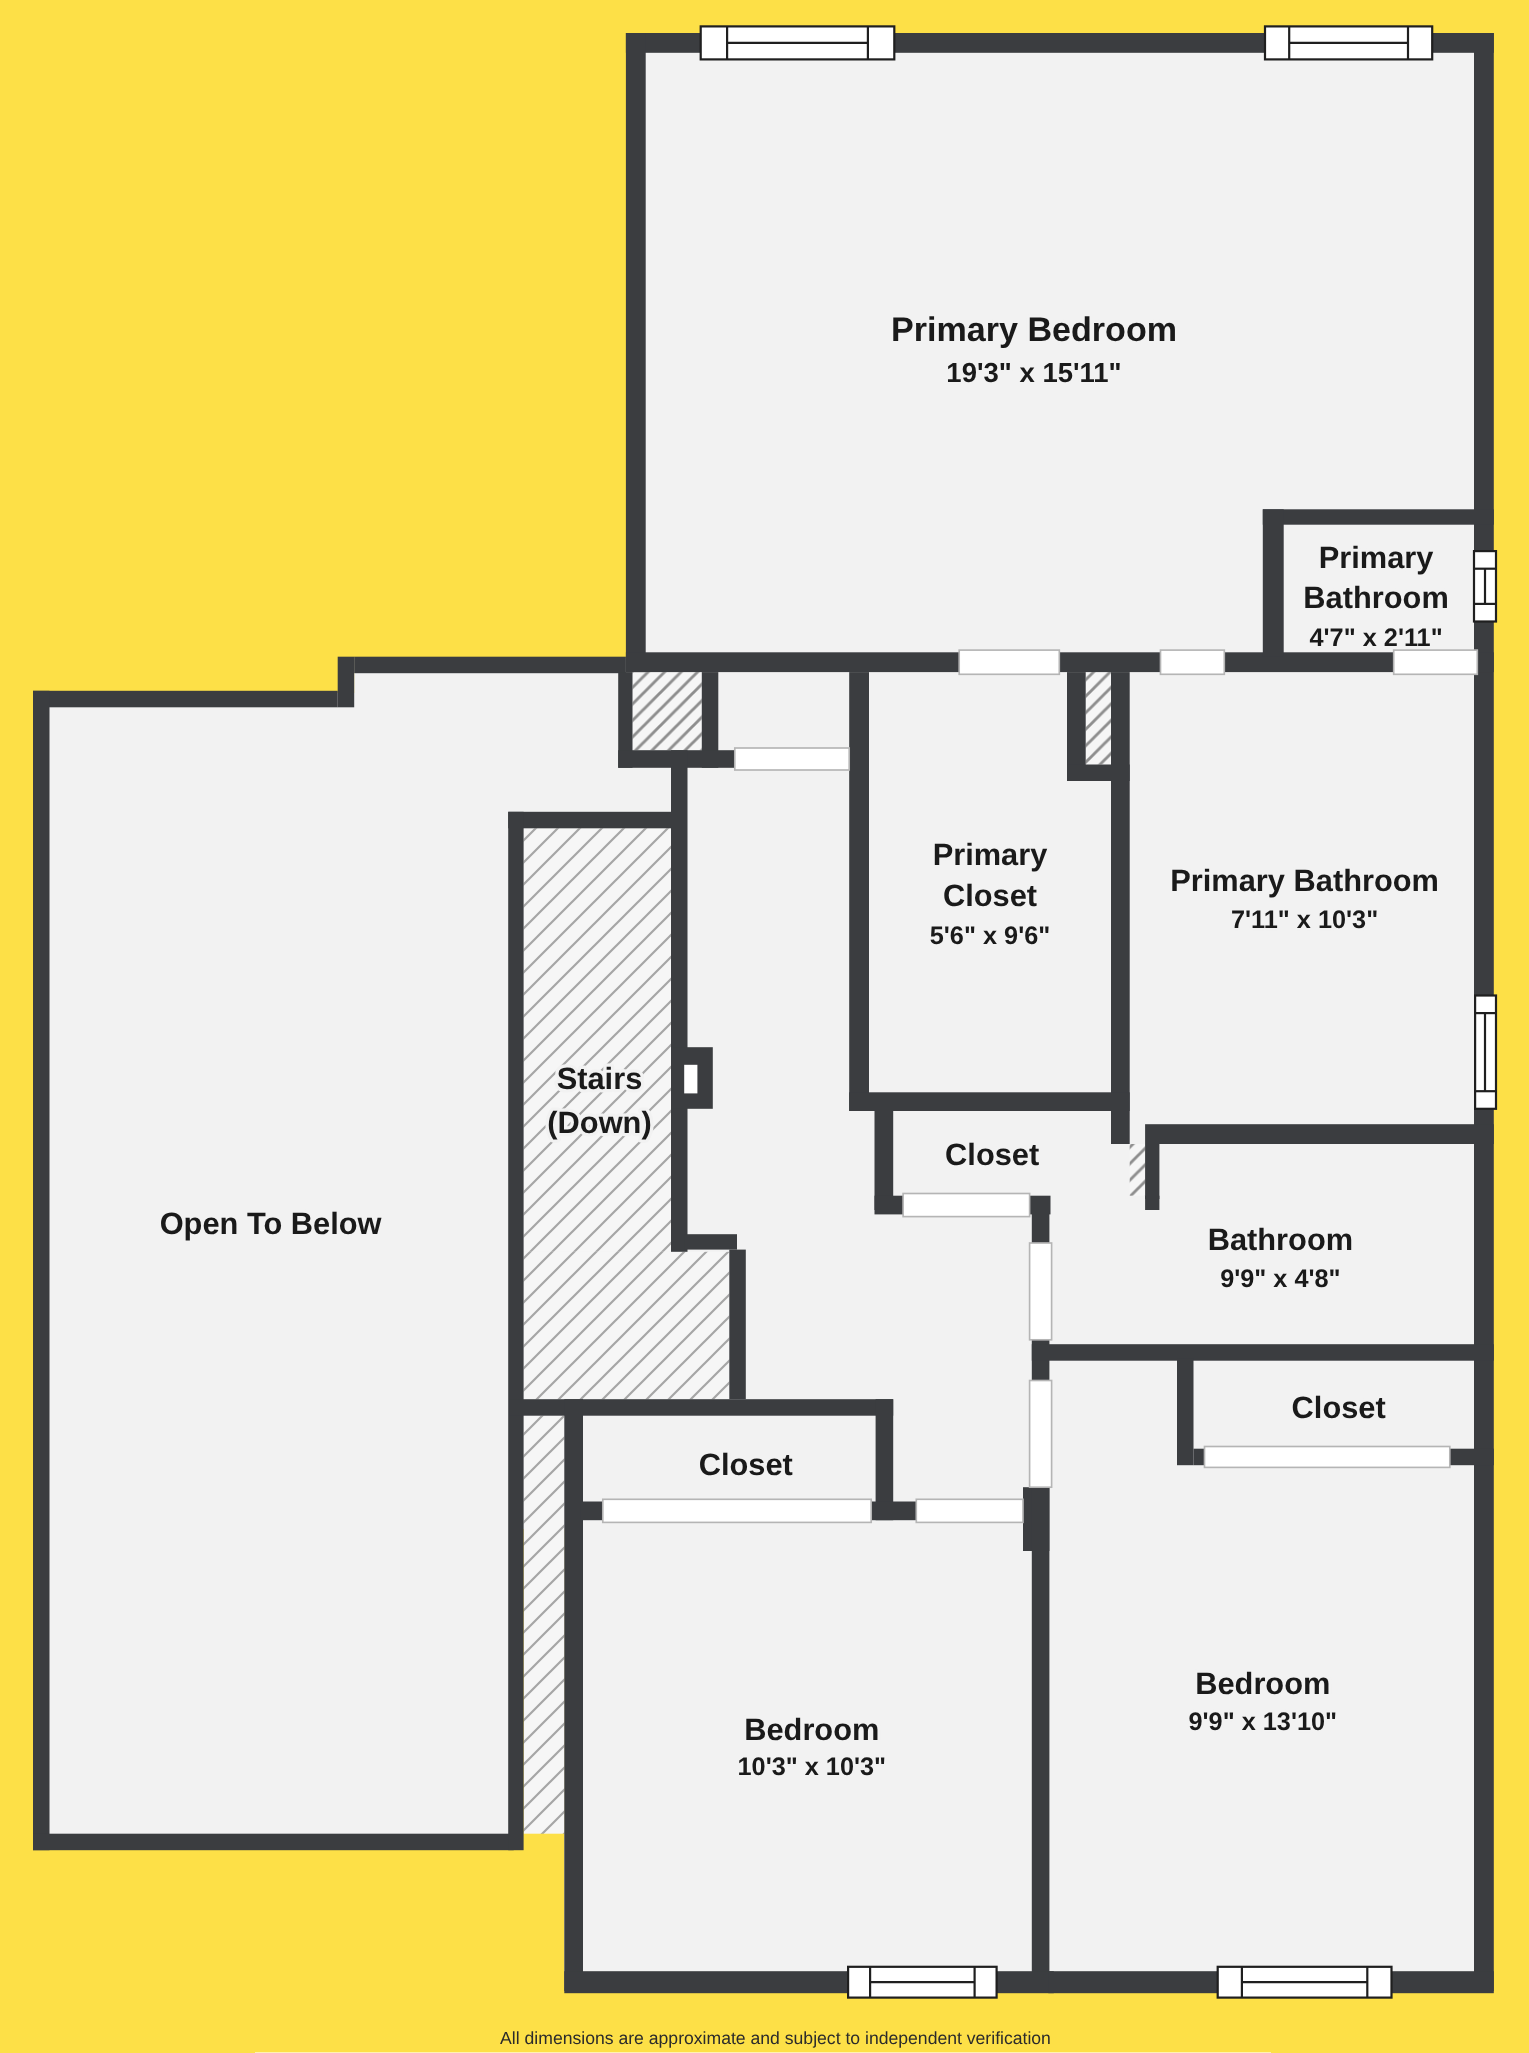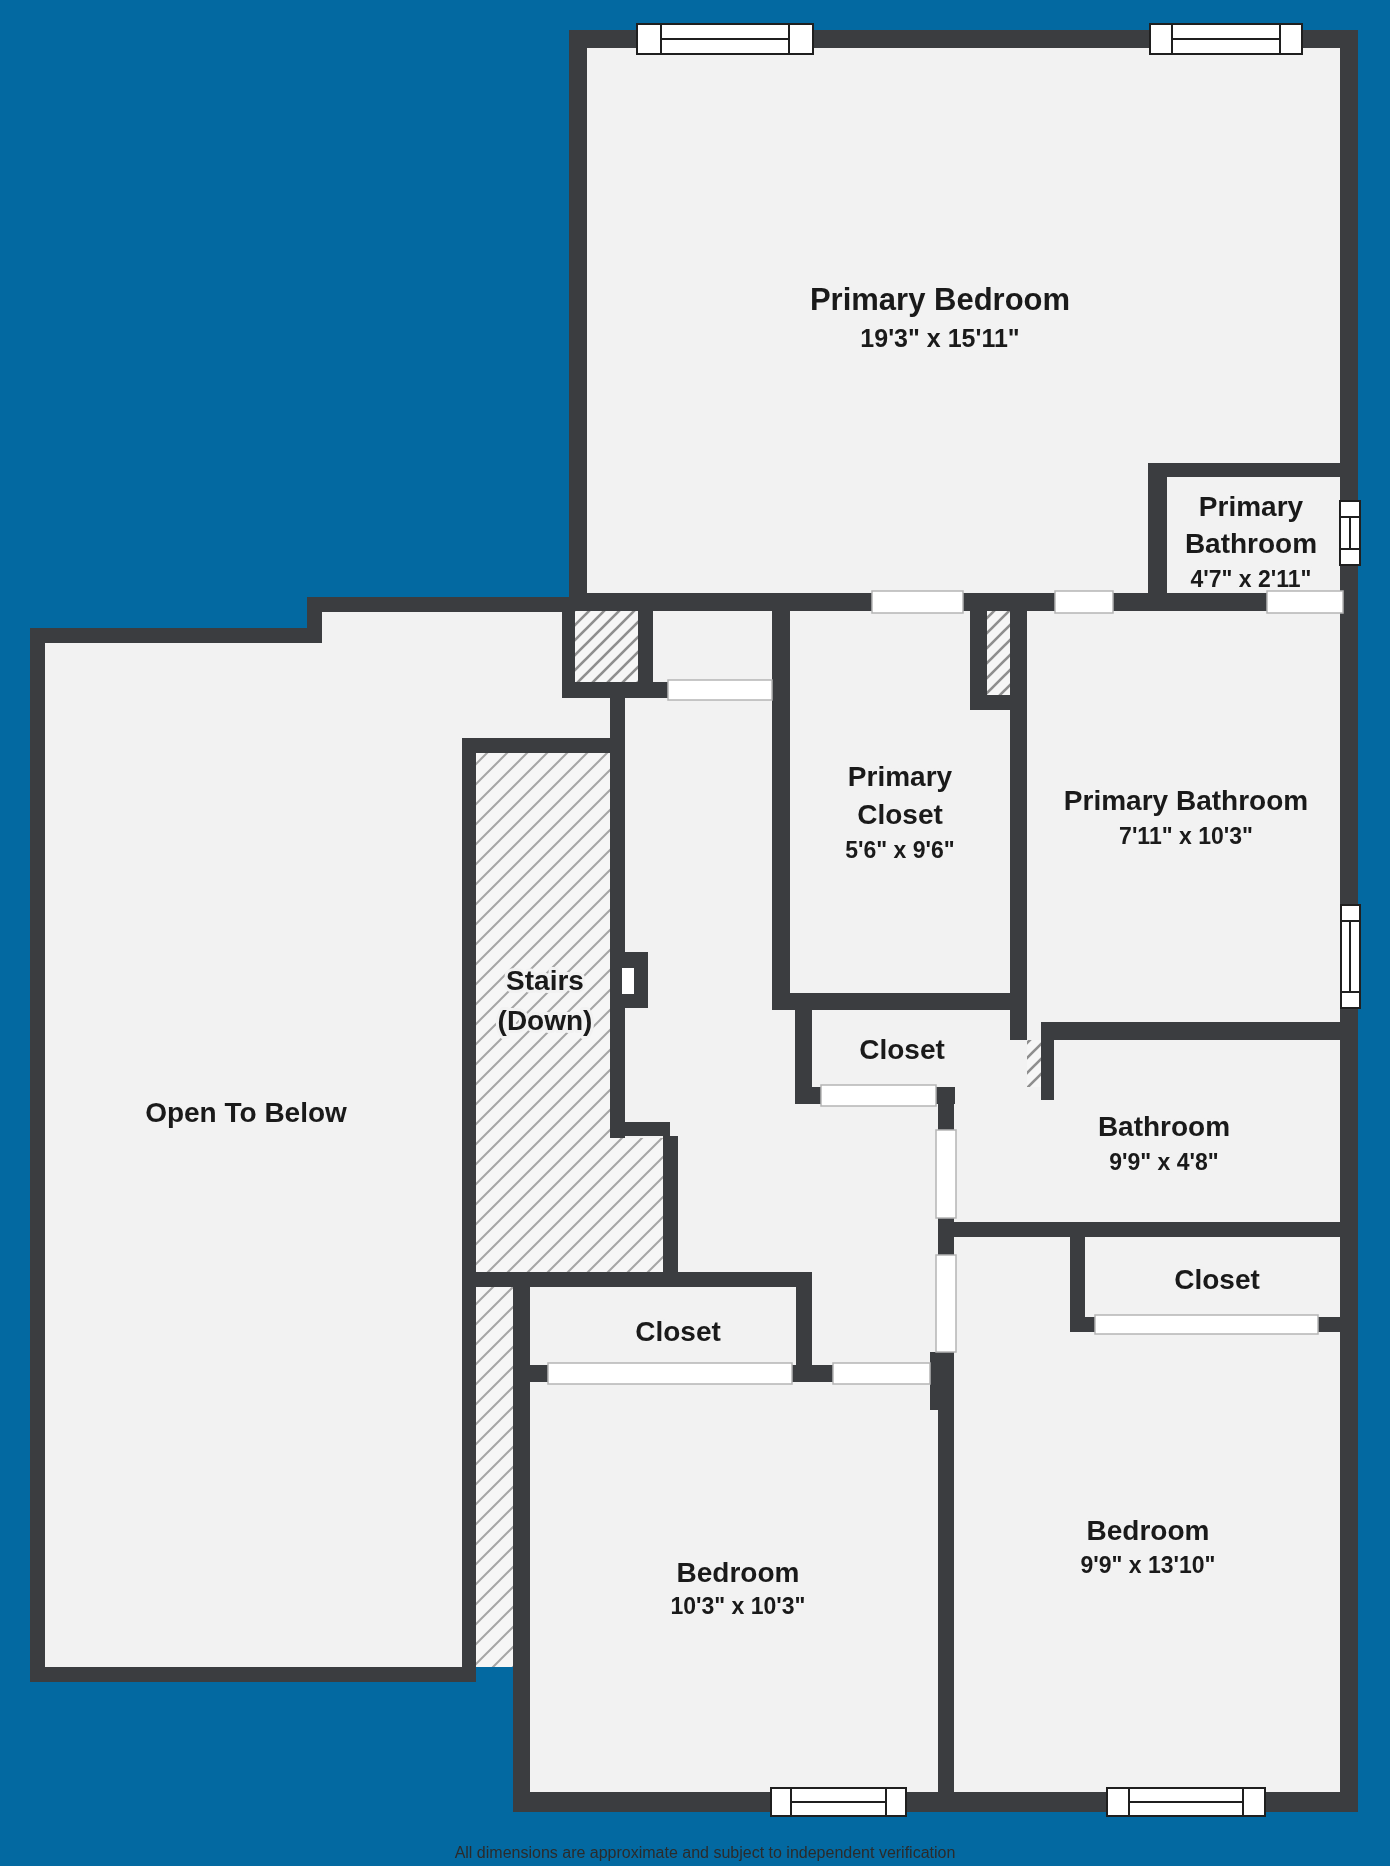--- a/index.html
+++ b/index.html
@@ -1,16 +1,16 @@
 <!DOCTYPE html>
 <html><head>
 <meta charset="utf-8">
 <style>
   html,body{margin:0;padding:0;background:#ffffff;}
-  .page{width:1390px;height:1866px;position:relative;background:#0369a1;}
+  .page{width:1390px;height:1866px;position:relative;background:#fde047;}
   svg{display:block;}
   .room-title{font-family:"Liberation Sans",sans-serif;font-weight:bold;font-size:28px;fill:#1a1a1a;
     text-anchor:middle;paint-order:stroke;stroke:#f2f2f2;stroke-width:6px;stroke-linejoin:round;}
   .room-title.big{font-size:31px;}
   .room-dims{font-family:"Liberation Sans",sans-serif;font-weight:bold;font-size:23px;fill:#1a1a1a;
     text-anchor:middle;paint-order:stroke;stroke:#f2f2f2;stroke-width:5px;stroke-linejoin:round;}
   .room-dims.big{font-size:25px;}
   .footer-text{font-family:"Liberation Sans",sans-serif;font-weight:normal;font-size:16px;fill:#2b2b2b;
     text-anchor:middle;}
 </style>

